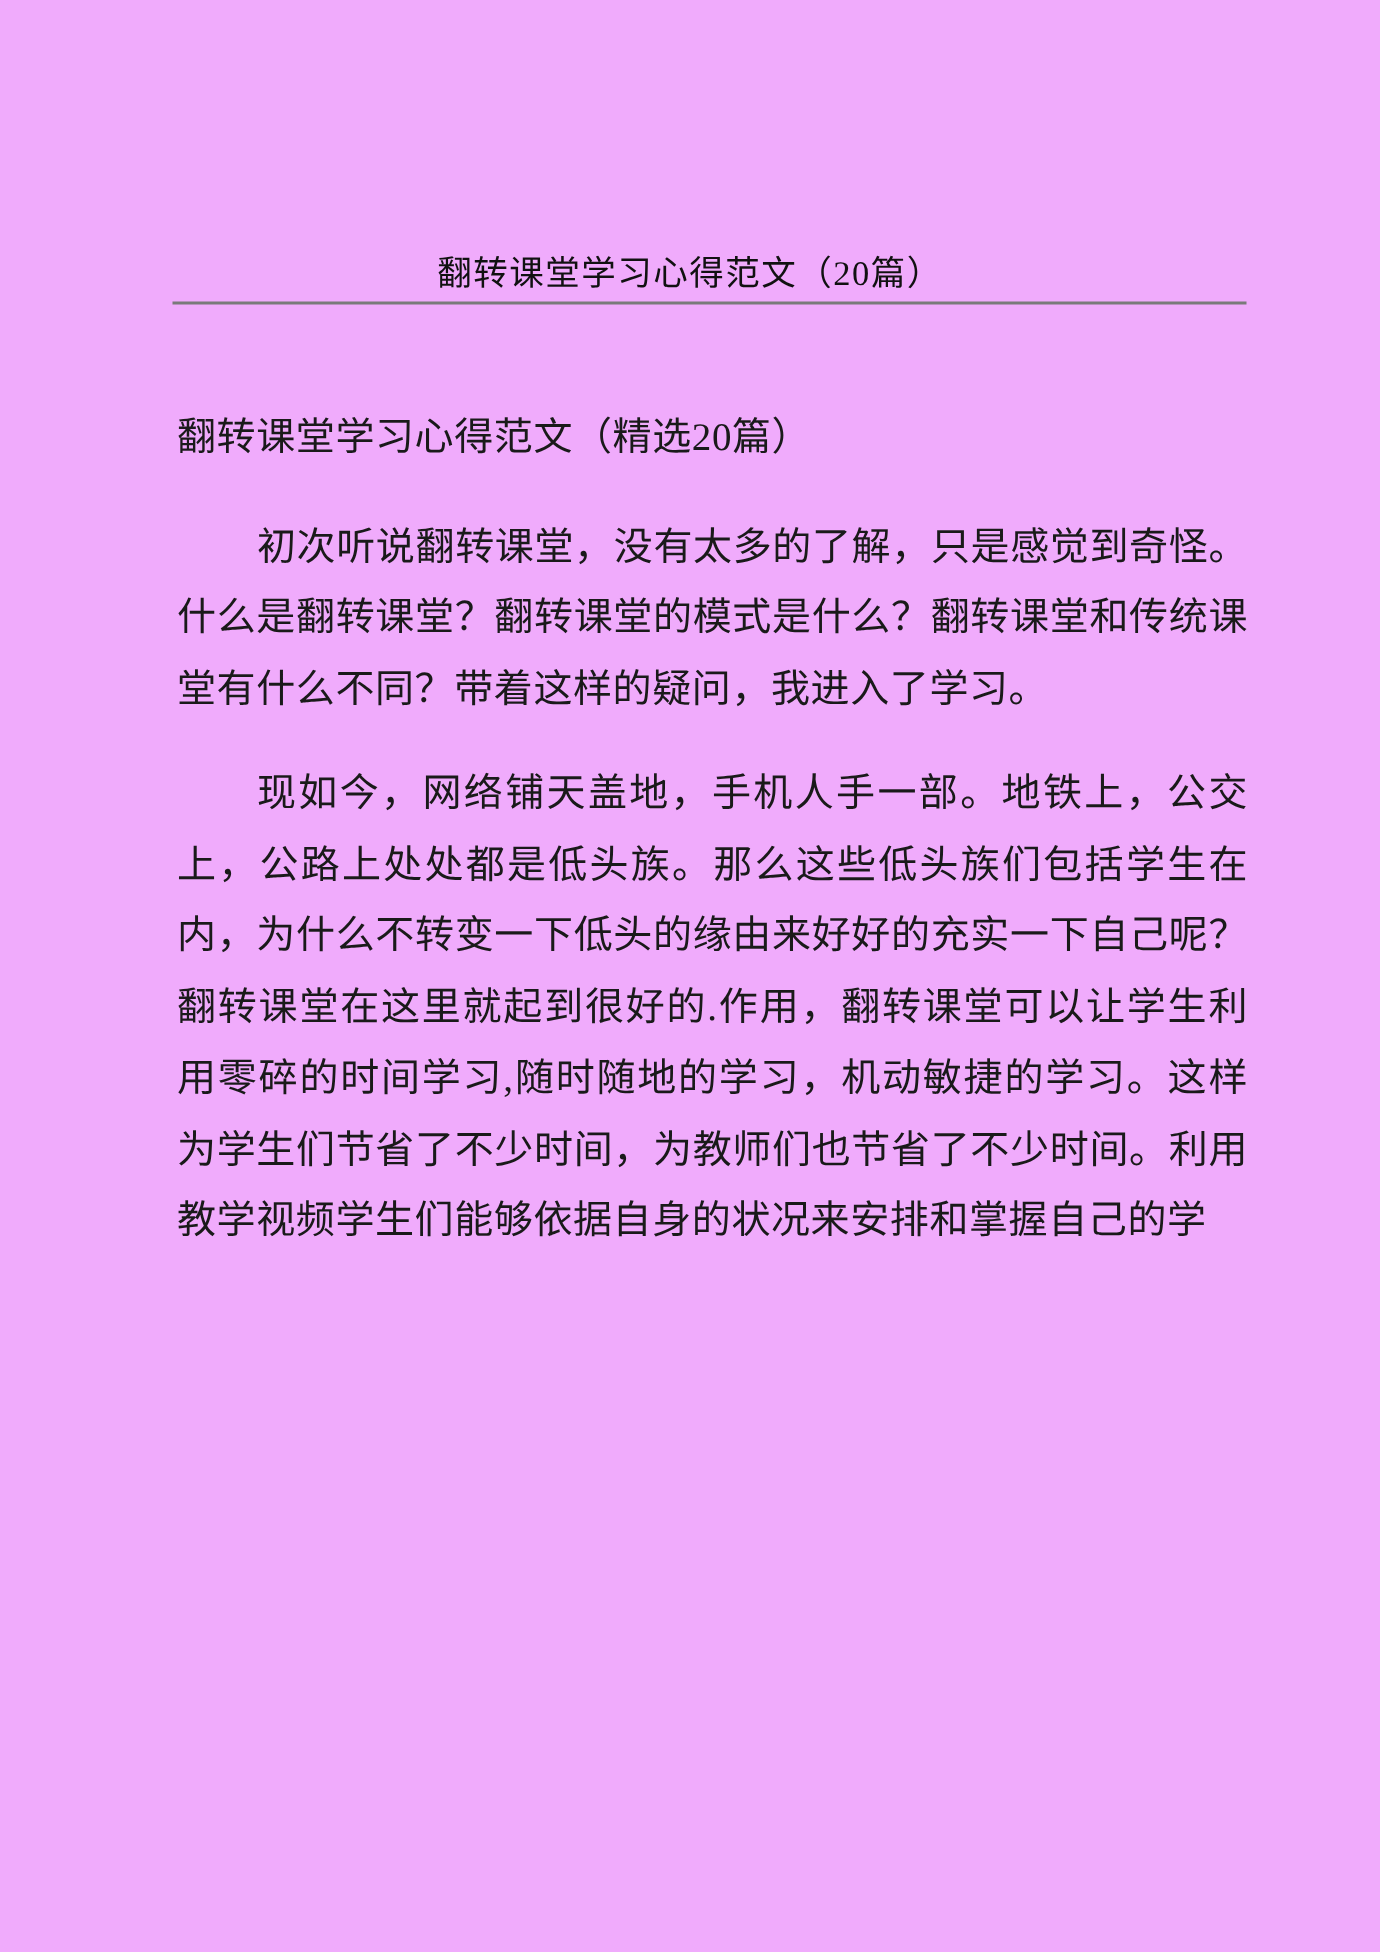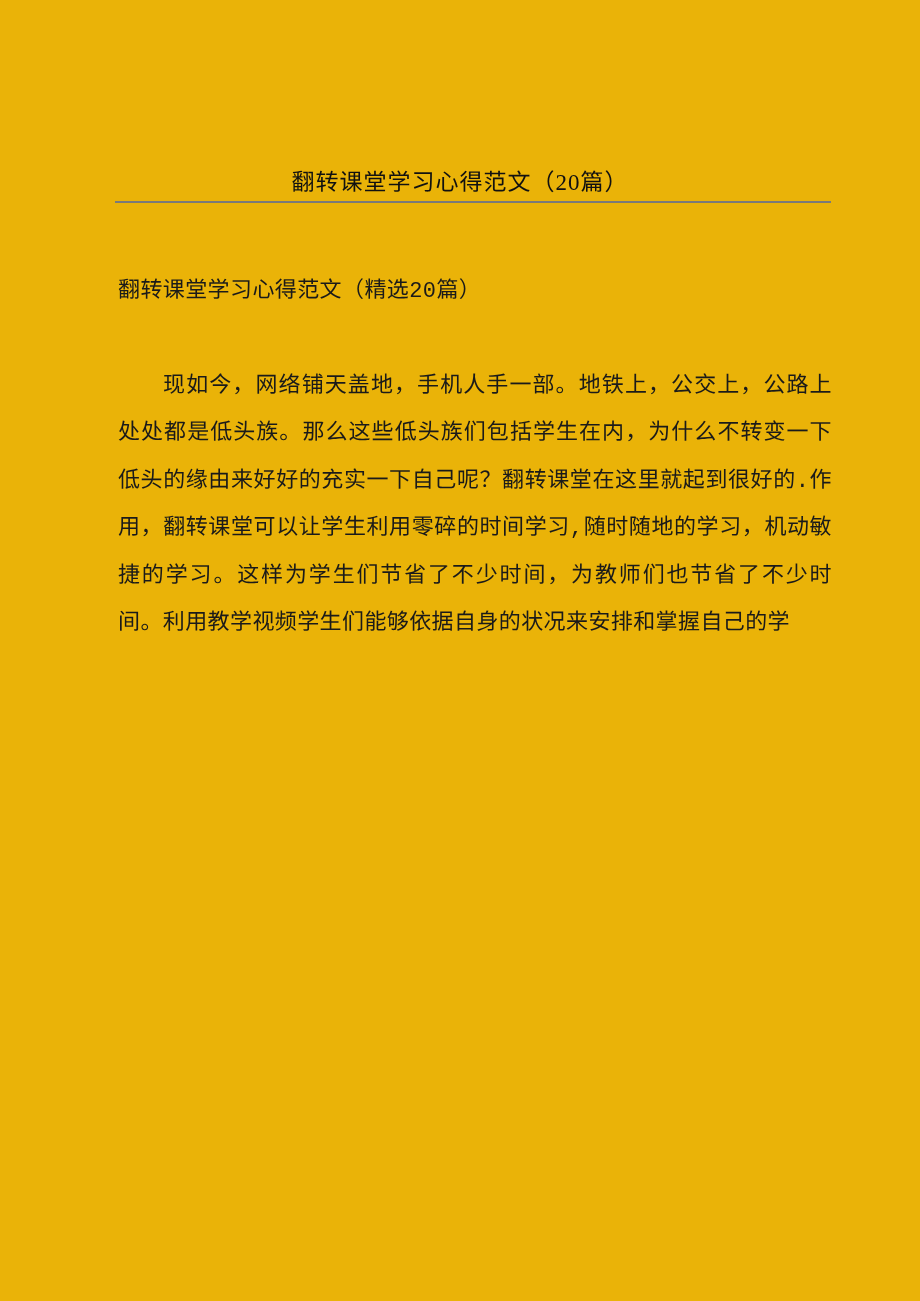--- a/index.html
+++ b/index.html
@@ -11,21 +11,21 @@
   body {
     font-family: "Liberation Serif", "DejaVu Serif", serif;
     color: #000000;
     -webkit-font-smoothing: antialiased;
   }
   .page {
     position: relative;
     width: 920px;
     height: 1301px;
     margin: 0 auto;
-    background: #eab308;
+    background: #f0abfc;
     overflow: hidden;
     box-sizing: border-box;
   }
 
   
   .doc-header {
     position: absolute;
     left: 0;
     top: 168px;
     width: 920px;
@@ -50,22 +50,22 @@
   }
 
   
   .doc-body {
     position: absolute;
     left: 118px;
     top: 268px;
     width: 714px;
   }
   .para {
-    font-family: Liberation Mono, monospace;
-    font-size: 22px;
+    font-family: Liberation Serif, serif;
+    font-size: 26px;
     line-height: 47.5px;
     color: #1a1a1a;
     text-align: justify;
     text-justify: inter-ideograph;
     letter-spacing: 0.4px;
     margin: 0;
     word-break: break-all;
   }
   .para.flush {
     text-indent: 0;
@@ -89,20 +89,21 @@
 
   <div class="doc-body">
 
     <p class="para flush">翻转课堂学习心得范文（精选20篇）</p>
 
     <div class="gap-sm"></div>
 
 
     <div class="gap-md"></div>
 
+    <p class="para indent">初次听说翻转课堂，没有太多的了解，只是感觉到奇怪。什么是翻转课堂？翻转课堂的模式是什么？翻转课堂和传统课堂有什么不同？带着这样的疑问，我进入了学习。</p>
 
     <div class="gap-lg"></div>
 
 
     <div class="gap-lg"></div>
 
     <p class="para indent">现如今，网络铺天盖地，手机人手一部。地铁上，公交上，公路上处处都是低头族。那么这些低头族们包括学生在内，为什么不转变一下低头的缘由来好好的充实一下自己呢？翻转课堂在这里就起到很好的.作用，翻转课堂可以让学生利用零碎的时间学习,随时随地的学习，机动敏捷的学习。这样为学生们节省了不少时间，为教师们也节省了不少时间。利用教学视频学生们能够依据自身的状况来安排和掌握自己的学</p>
 
   </div>
 

